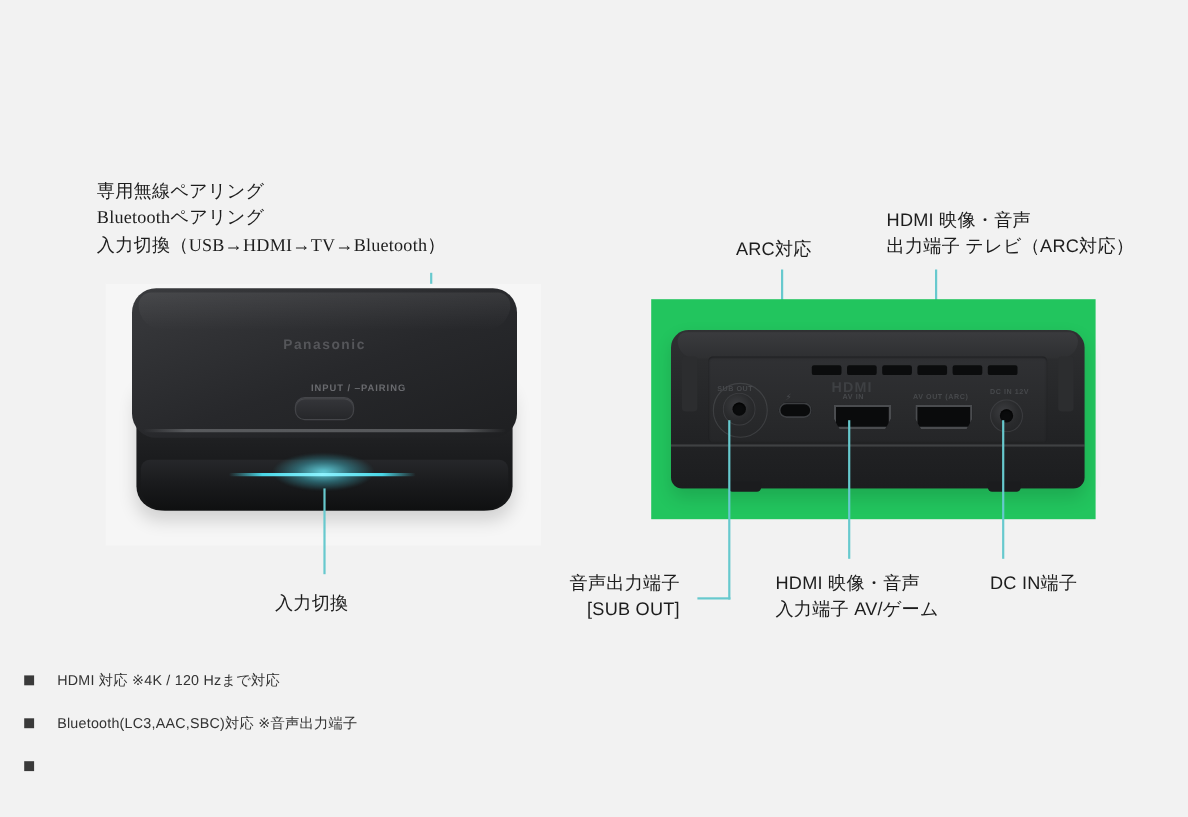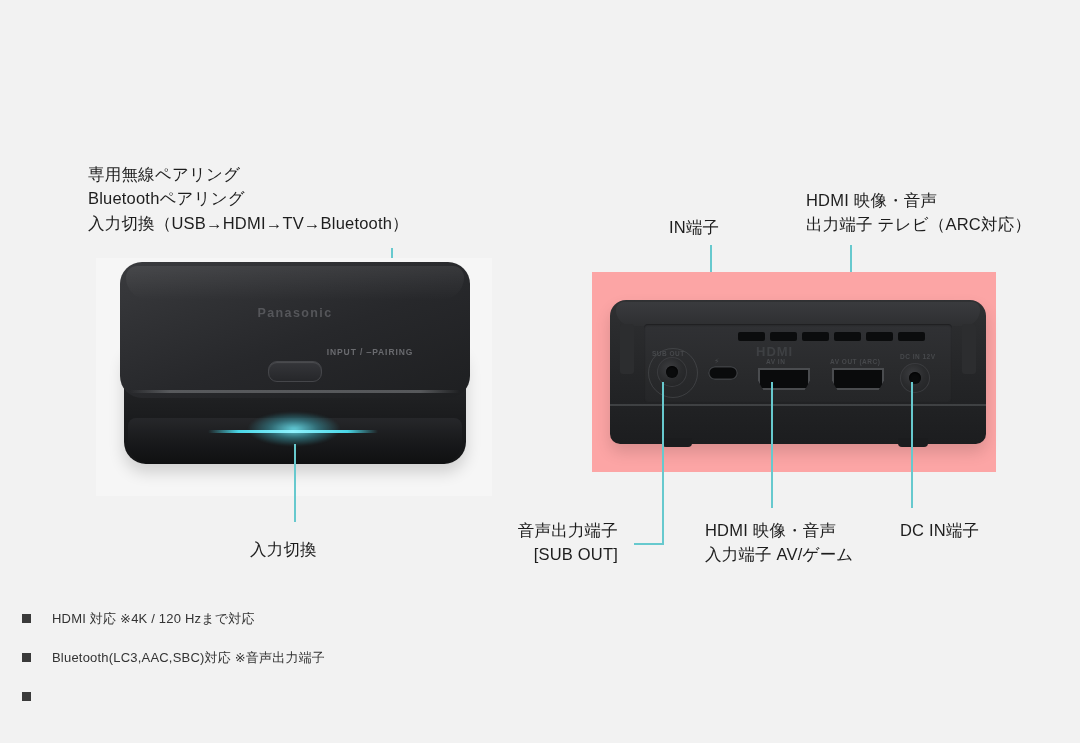--- a/index.html
+++ b/index.html
@@ -145,21 +145,20 @@
   .dl-btnlabel {
     position: absolute;
     left: 0;
     top: 85px;
     width: 412px;
     text-align: center;
     font-size: 8.5px;
     font-weight: 600;
     letter-spacing: 0.9px;
     color: #6a6b6f;
-    padding-left: 44px;
   }
   .dl-btn {
     position: absolute;
     left: 148px;
     top: 99px;
     width: 52px;
     height: 19px;
     border-radius: 9px;
     background: linear-gradient(180deg, #35363a 0%, #26272a 100%);
     border: 1px solid #45464a;
@@ -186,21 +185,21 @@
     filter: blur(1px);
   }
 
   
   .dev-right-stage {
     position: absolute;
     left: 592px;
     top: 272px;
     width: 404px;
     height: 200px;
-    background: #fca5a5;
+    background: #22c55e;
   }
   .dev-right {
     position: absolute;
     left: 18px;
     top: 28px;
     width: 376px;
     height: 148px;
   }
   .dr-body {
     position: absolute;
@@ -351,21 +350,21 @@
     margin-top: 4px;
     flex: 0 0 auto;
   }
 </style>
 </head>
 <body>
 
 <div class="page">
 
 
-  <div class="callout" style="left:88px; top:162px;">専用無線ペアリング
+  <div class="callout" style="left:88px; top:162px;font-family:Liberation Serif, serif;">専用無線ペアリング
 Bluetoothペアリング
 入力切換（USB→HDMI→TV→Bluetooth）</div>
 
   <div class="leader v" style="left:391px; top:248px; height:126px;"></div>
   <div class="leader h" style="left:291px; top:372px; width:102px;"></div>
 
   <div class="dev-left-stage">
     <div class="dev-left">
       <div class="dl-base"></div>
       <div class="dl-lip"></div>
@@ -375,21 +374,21 @@
       <div class="dl-btnlabel">INPUT / ‒PAIRING</div>
       <div class="dl-btn"></div>
       <div class="dl-lamp-glow"></div>
       <div class="dl-lamp"></div>
     </div>
   </div>
 
   <div class="leader v" style="left:294px; top:444px; height:78px;"></div>
   <div class="callout" style="left:250px; top:537px;">入力切換</div>
 
-  <div class="callout" style="left:669px; top:215px;">IN端子</div>
+  <div class="callout" style="left:669px; top:215px;">ARC対応</div>
   <div class="leader v" style="left:710px; top:245px; height:115px;"></div>
 
   <div class="callout" style="left:806px; top:188px;">HDMI 映像・音声
 出力端子 テレビ（ARC対応）</div>
   <div class="leader v" style="left:850px; top:245px; height:133px;"></div>
 
   <div class="dev-right-stage">
     <div class="dev-right">
       <div class="dr-body"></div>
       <div class="dr-top-bevel"></div>

